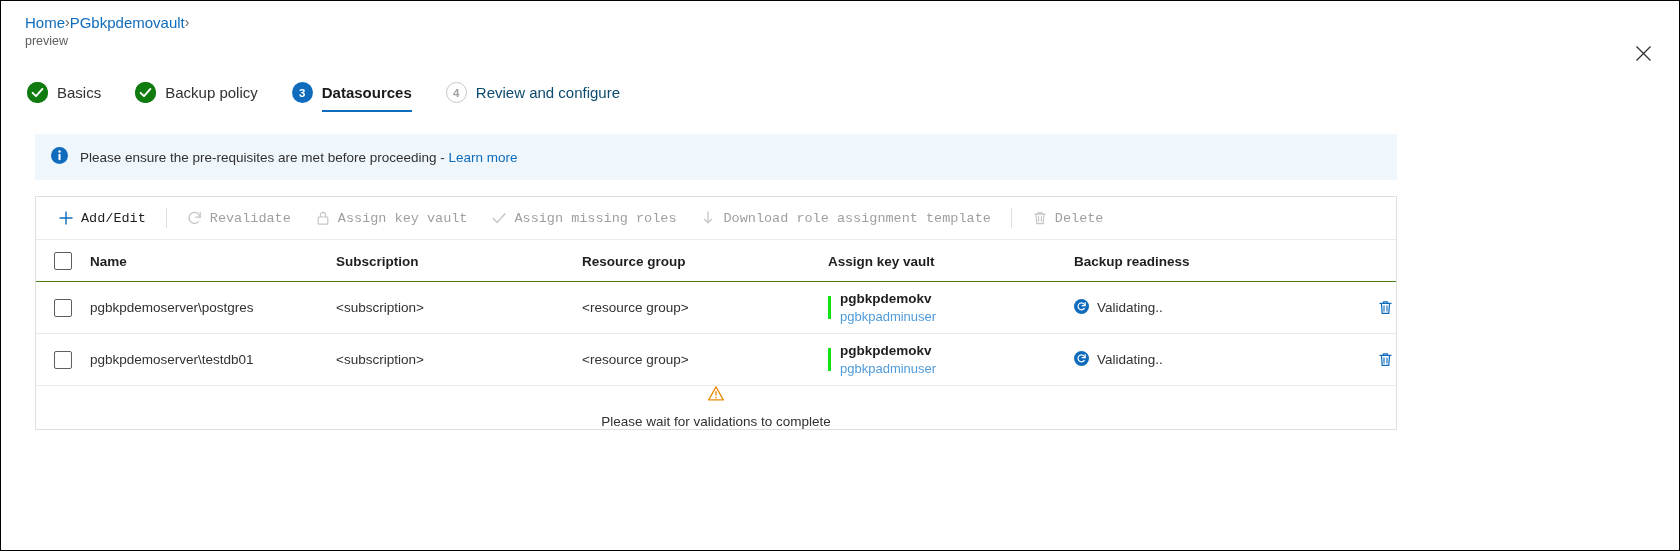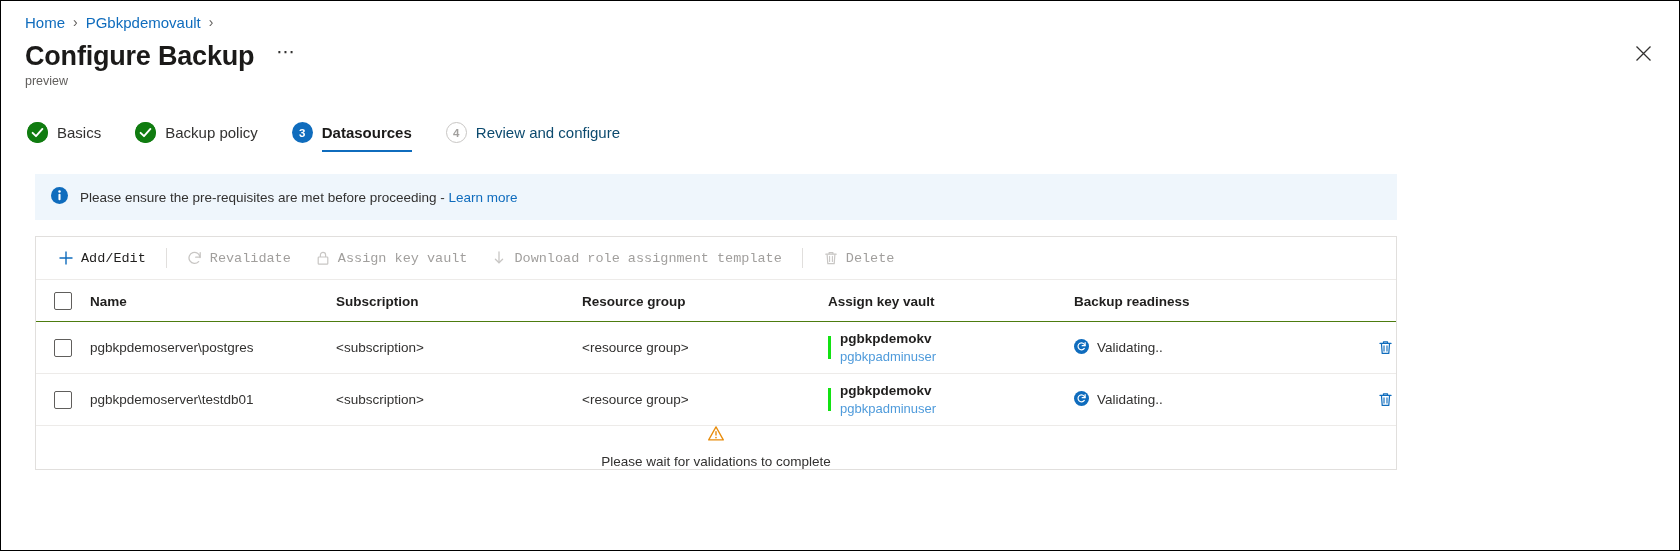--- a/index.html
+++ b/index.html
@@ -20,21 +20,20 @@
     height: 551px;
     background: #ffffff;
     box-sizing: border-box;
     border: 1px solid #000000;
   }
 
   
   .breadcrumb {
     display: flex;
     align-items: center;
-    gap: 8px;
     padding: 10px 0 0 24px;
     font-size: 15px;
     height: 22px;
   }
   .crumb-link {
     color: #0f6cbd;
     cursor: pointer;
     white-space: nowrap;
   }
   .crumb-sep {
@@ -328,24 +327,20 @@
 
 <div class="page">
 
   <div class="breadcrumb">
     <span class="crumb-link">Home</span>
     <span class="crumb-sep">›</span>
     <span class="crumb-link">PGbkpdemovault</span>
     <span class="crumb-sep">›</span>
   </div>
 
-  <div class="title-row">
-    <div class="page-title">Configure Backup</div>
-    <div class="ellipsis-btn">⋯</div>
-  </div>
   <div class="subtitle">preview</div>
 
   <div class="close-btn">
     <span>
       <svg width="17" height="17" viewBox="0 0 17 17" aria-hidden="true">
         <path d="M1.5 1.5 L15.5 15.5 M15.5 1.5 L1.5 15.5" stroke="#323130" stroke-width="1.3" fill="none"></path>
       </svg>
     </span>
   </div>
 
@@ -422,20 +417,28 @@
       <div class="cmd disabled">
         <span class="cmd-icon">
           <svg width="16" height="16" viewBox="0 0 16 16" aria-hidden="true">
             <rect x="3.2" y="7" width="9.6" height="7.2" rx="0.8" stroke="currentColor" stroke-width="1.2" fill="none"></rect>
             <path d="M5.4 7 V5 a2.6 2.6 0 0 1 5.2 0 V7" stroke="currentColor" stroke-width="1.2" fill="none"></path>
           </svg>
         </span>
         <span>Assign key vault</span>
       </div>
 
+      <div class="cmd disabled">
+        <span class="cmd-icon">
+          <svg width="16" height="16" viewBox="0 0 16 16" aria-hidden="true">
+            <path d="M2.2 8.6 L6.1 12.5 L14 3.8" stroke="currentColor" stroke-width="1.4" fill="none" stroke-linecap="round" stroke-linejoin="round"></path>
+          </svg>
+        </span>
+        <span>Assign missing roles</span>
+      </div>
 
       <div class="cmd disabled">
         <span class="cmd-icon">
           <svg width="16" height="16" viewBox="0 0 16 16" aria-hidden="true">
             <path d="M8 2 V12.6" stroke="currentColor" stroke-width="1.3" fill="none" stroke-linecap="round"></path>
             <path d="M4.4 9.2 L8 12.8 L11.6 9.2" stroke="currentColor" stroke-width="1.3" fill="none" stroke-linecap="round" stroke-linejoin="round"></path>
           </svg>
         </span>
         <span>Download role assignment template</span>
       </div>

